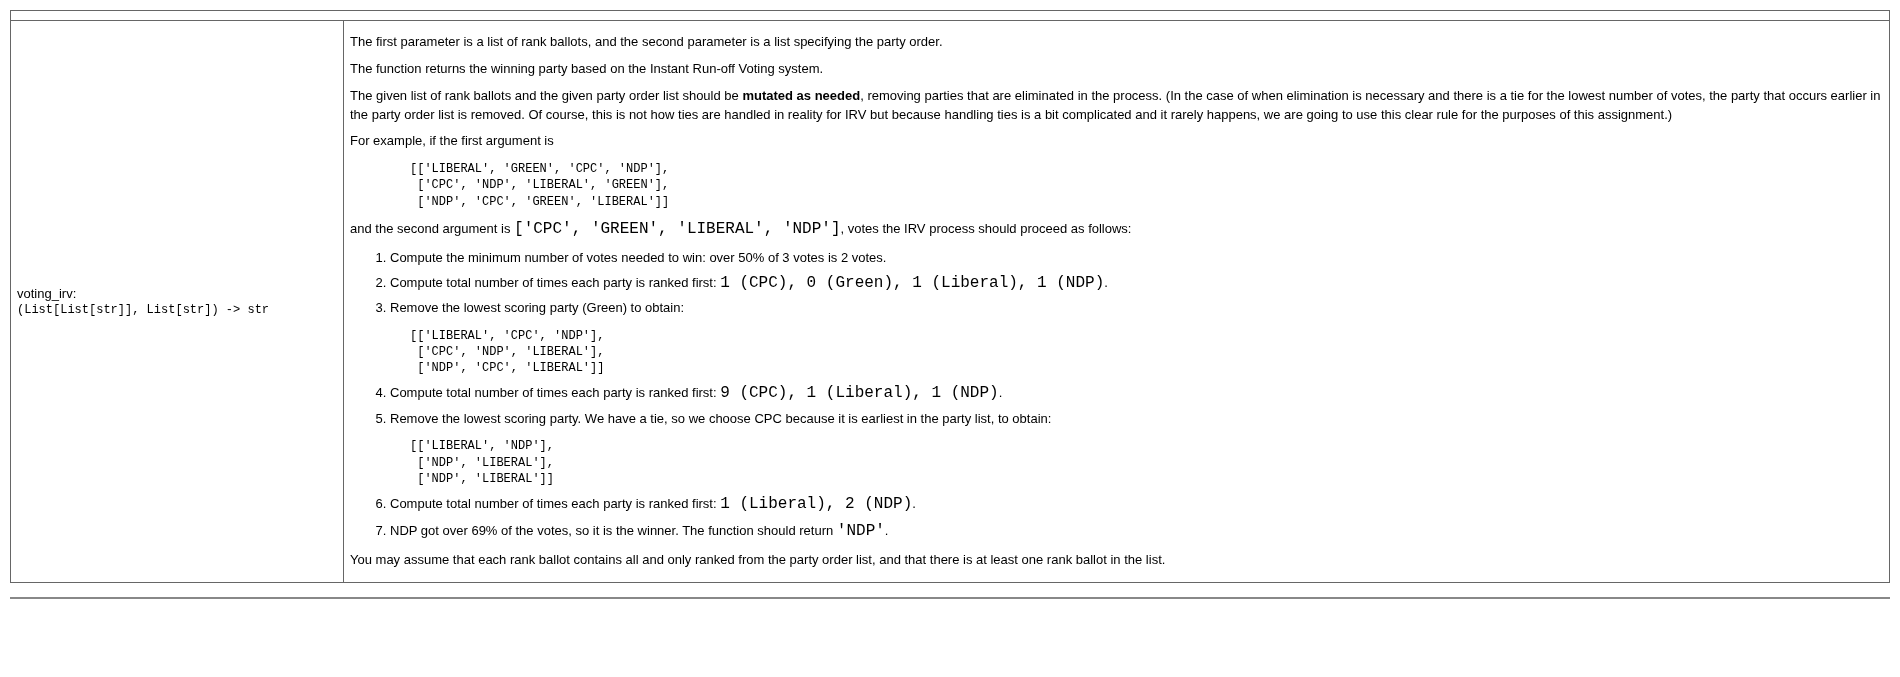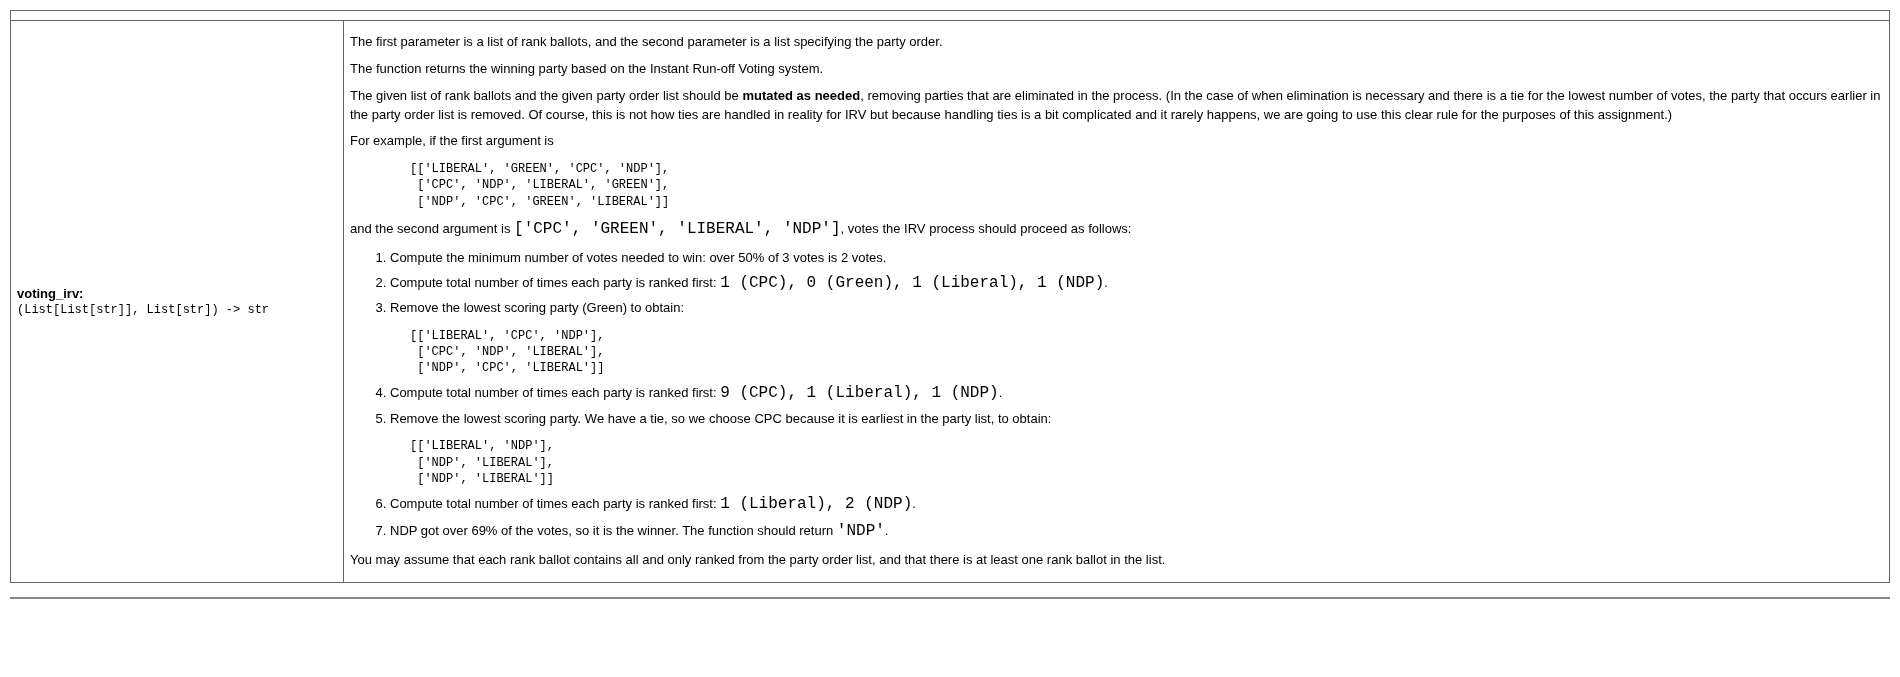--- a/index.html
+++ b/index.html
@@ -21,21 +21,20 @@
       border: 1px solid #666;
       padding: 4px 6px;
       vertical-align: middle;
     }
     .left-cell {
       width: 333px;
       font-size: 13px;
     }
     .func-name {
       font-family: Verdana, Geneva, sans-serif;
-      font-weight: bold;
     }
     .type-sig {
       font-family: "Courier New", Courier, monospace;
       font-size: 12px;
     }
     .right-cell {
       font-size: 13px;
       line-height: 1.45;
     }
     .right-cell p {

